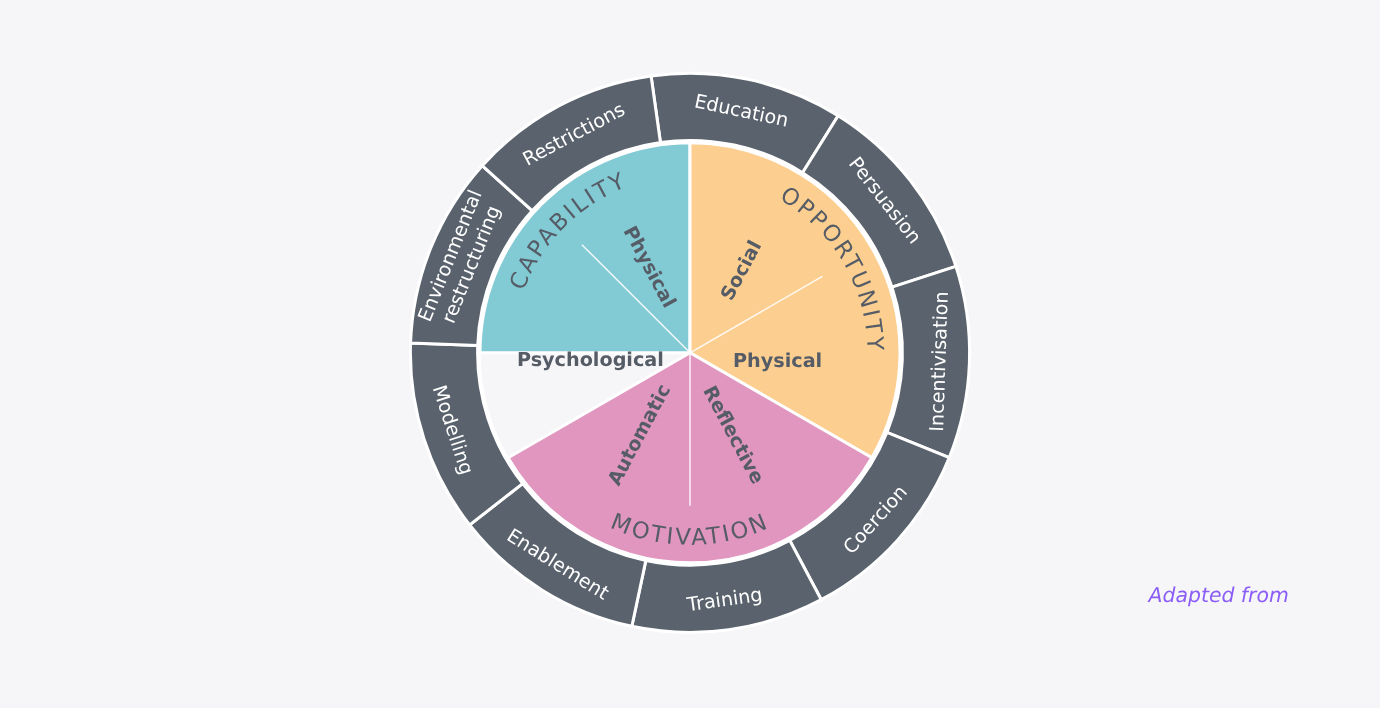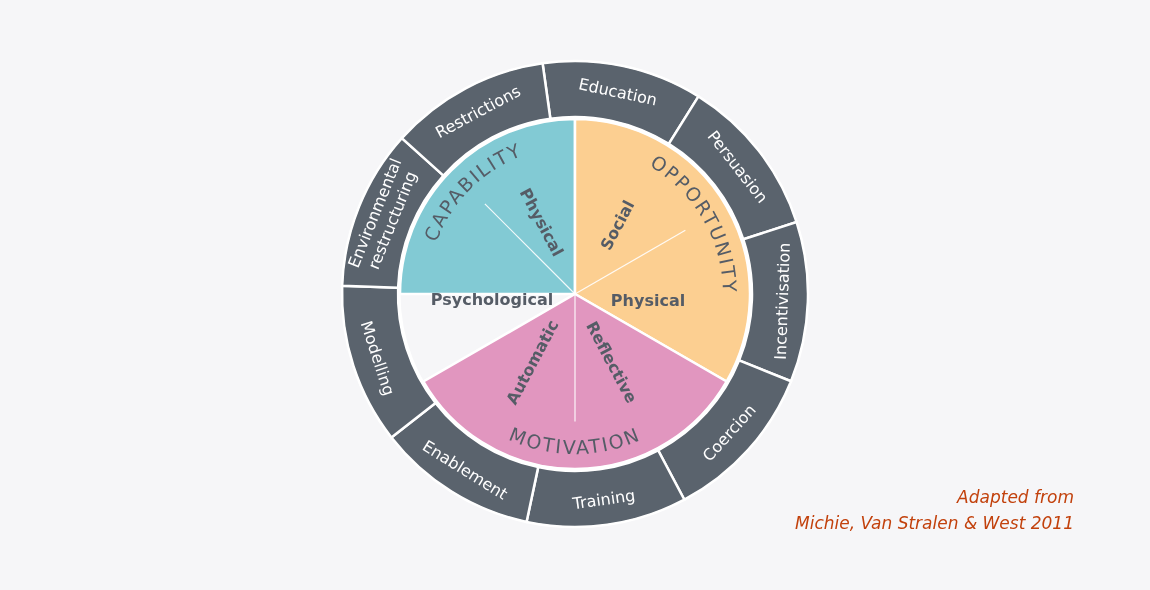--- a/index.html
+++ b/index.html
@@ -1,18 +1,18 @@
 <!DOCTYPE html>
 <html><head>
 <meta charset="utf-8">
 <style>
   html, body { margin:0; padding:0; }
   body { width:1150px; height:590px; background:#f6f6f8; position:relative; overflow:hidden; font-family:"DejaVu Sans", sans-serif; }
   #wheel { position:absolute; left:0; top:0; }
-  .caption { position:absolute; right:76px; top:484px; text-align:right; font-family:"DejaVu Sans", sans-serif; font-style:italic; font-size:17px; color:#c2410c; line-height:26px; font-weight:300; }
+  .caption { position:absolute; right:76px; top:484px; text-align:right; font-family:"DejaVu Sans", sans-serif; font-style:italic; font-size:17px; color:#8b5cf6; line-height:26px; font-weight:300; }
   .caption span { display:block; }
   svg text { font-family:"DejaVu Sans", sans-serif; }
 </style>
 </head>
 <body>
 
 <svg id="wheel" width="1150" height="590" viewBox="0 0 1150 590">
 
   <g id="ring">
       <path d="M542.5726674763048,63.26753998321411 A233,233 0 0 1 698.4711885663368,96.40479359555275 L668.7957097692772,143.8954869803126 A177,177 0 0 0 550.3663611300684,118.72255183274206 Z" fill="#5a636d" stroke="#ffffff" stroke-width="2.5"></path>
@@ -78,14 +78,13 @@
       <text x="0" y="6" text-anchor="middle" fill="#555c66" font-size="16" font-weight="bold" transform="translate(542,222) rotate(62)">Physical</text>
       <text x="0" y="6" text-anchor="middle" fill="#555c66" font-size="16" font-weight="bold" transform="translate(617,225) rotate(-62)">Social</text>
       <text x="0" y="6" text-anchor="middle" fill="#555c66" font-size="16" font-weight="bold" transform="translate(648,300) rotate(0)">Physical</text>
       <text x="0" y="6" text-anchor="middle" fill="#555c66" font-size="16" font-weight="bold" transform="translate(532,362) rotate(-62)">Automatic</text>
       <text x="0" y="6" text-anchor="middle" fill="#555c66" font-size="16" font-weight="bold" transform="translate(612,362) rotate(62)">Reflective</text>
     </g>
 </svg>
 
 <div class="caption">
   <span>Adapted from</span>
-  <span>Michie, Van Stralen &amp; West 2011</span>
 </div>
 
 </body></html>

